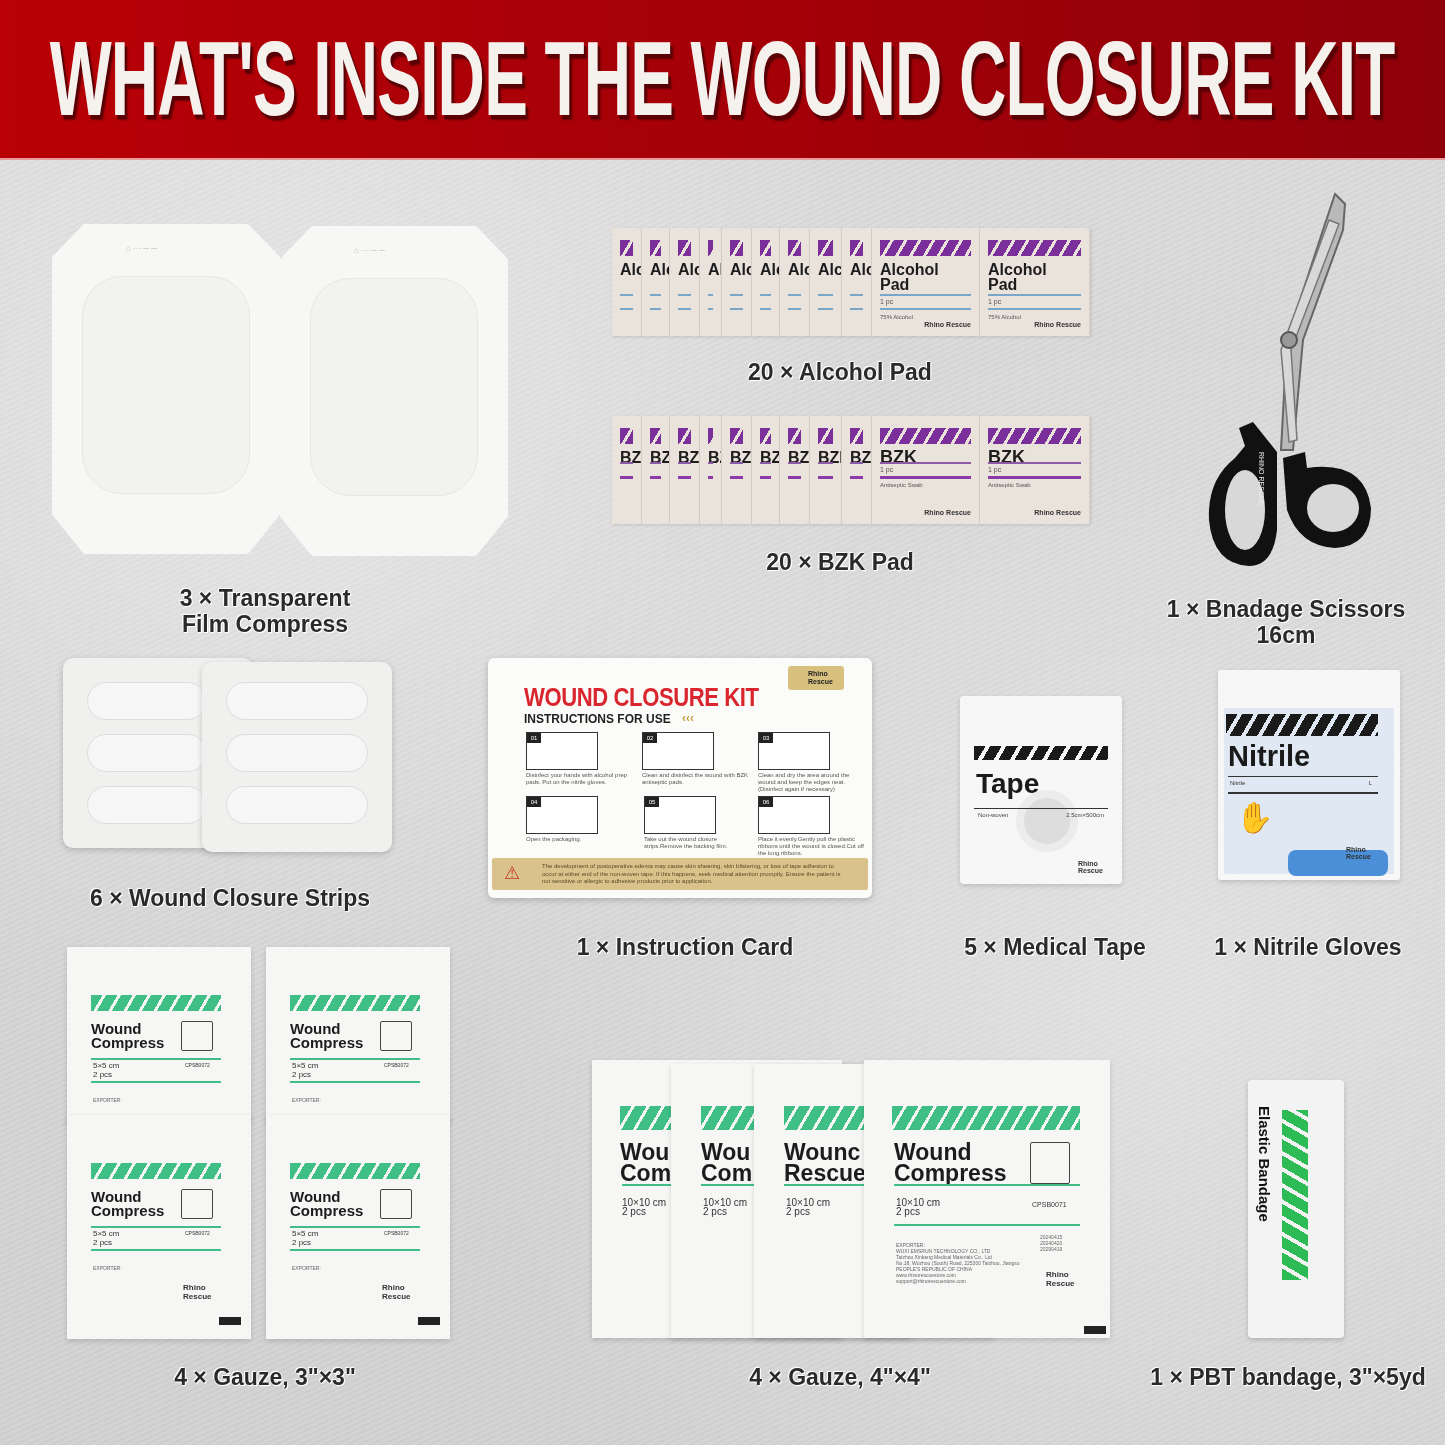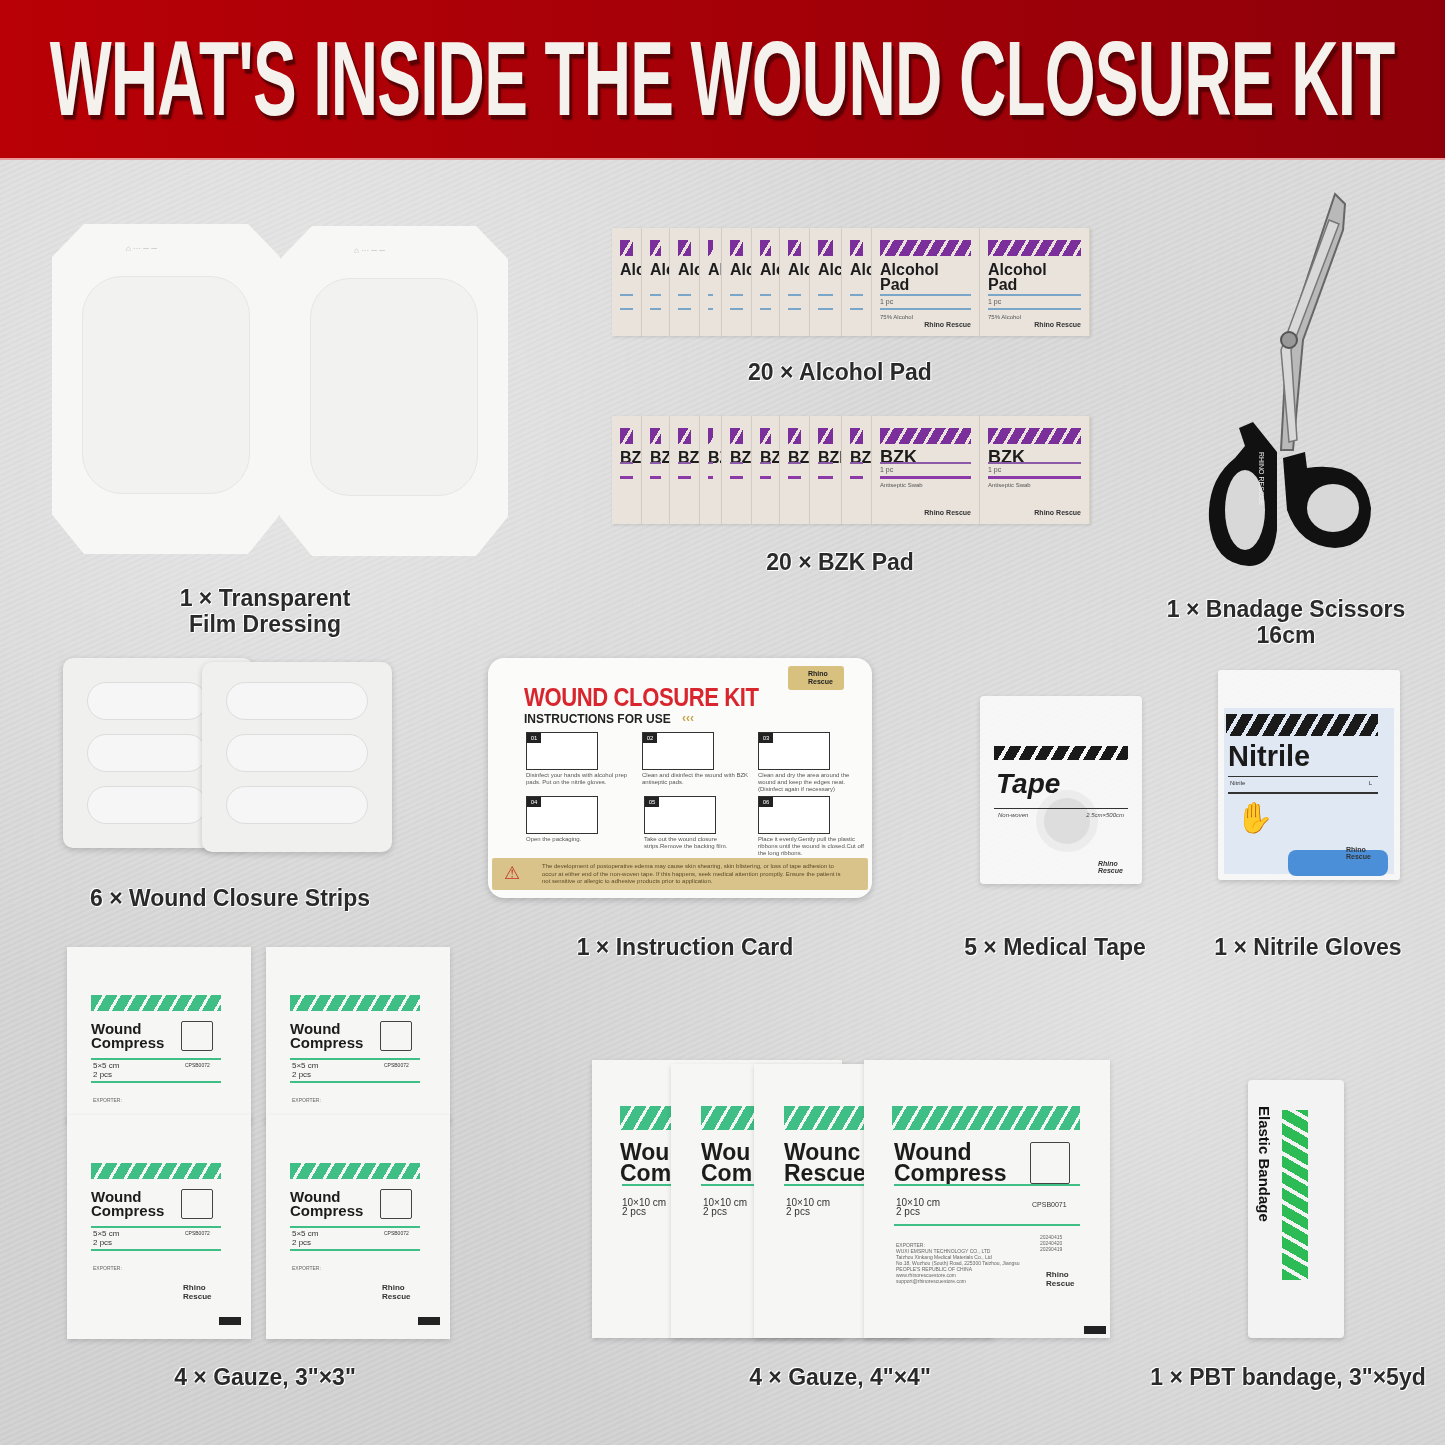--- a/index.html
+++ b/index.html
@@ -69,21 +69,21 @@
   .strip-card {
     position: absolute; width: 190px; height: 190px; background: #f0f0ef; border-radius: 10px;
     box-shadow: 0 2px 6px rgba(0,0,0,0.18);
   }
   .strip-card .s {
     position: absolute; height: 38px; border: 1px solid #ddd; background: #f6f6f6; border-radius: 20px;
   }
   
   .card {
     position: absolute; left: 488px; top: 658px; width: 384px; height: 240px; background: #fbfbf9;
-    border-radius: 16px; box-shadow: 0 2px 6px rgba(0,0,0,0.2);
+    border-radius: 6px; box-shadow: 0 2px 6px rgba(0,0,0,0.2);
   }
   .card .title { position: absolute; left: 36px; top: 24px; font-weight: 700; font-size: 26px; color: #d9262e; letter-spacing: -0.5px; transform: scaleX(0.85); transform-origin: left; white-space: nowrap; }
   .card .sub { position: absolute; left: 36px; top: 54px; font-weight: 700; font-size: 12px; color: #222; white-space: nowrap; }
   .card .chev { position: absolute; left: 194px; top: 53px; font-size: 12px; color: #c8a24a; font-weight: 700; }
   .card .logo { position: absolute; right: 28px; top: 8px; width: 56px; height: 24px; background: #d8c07e; border-radius: 3px; font-size: 7px; font-weight: 700; color: #222; padding: 4px 4px 0 20px; line-height: 8px; }
   .step { position: absolute; width: 110px; }
   .step .box { width: 72px; height: 38px; border: 1.5px solid #333; background: #fff; position: relative; }
   .step .num { position: absolute; left: 0; top: 0; width: 14px; height: 10px; background: #222; color: #fff; font-size: 6px; text-align: center; line-height: 10px; }
   .step .txt { font-size: 6px; color: #555; line-height: 7px; margin-top: 2px; }
   .card .warn { position: absolute; left: 4px; right: 4px; bottom: 8px; height: 32px; background: #d9c38a; border-radius: 2px; }
@@ -118,22 +118,22 @@
 
 <div class="film" style="left:52px; top:224px;">
   <div class="mark">⌂ ··· ─ ─</div>
   <div class="win"></div>
 </div>
 <div class="film" style="left:280px; top:226px;">
   <div class="mark">⌂ ··· ─ ─</div>
   <div class="win"></div>
 </div>
 <div class="label" style="left:150px; top:585px; width:230px;">
-  <div>1 × Transparent</div>
-  <div>Film Dressing</div>
+  <div>3 × Transparent</div>
+  <div>Film Compress</div>
 </div>
 
 <div class="pad-row" style="left:612px; top:228px;">
   <div class="pad" style="width:30px;">
       <div class="stripes"></div>
       <div class="name">Alcohol</div>
       <div class="l1"></div>
       <div class="l2"></div>
     </div>
   <div class="pad" style="width:28px;">
@@ -355,21 +355,21 @@
       </div>
     <div class="txt">Place it evenly.Gently pull the plastic ribbons until the wound is closed.Cut off the long ribbons.</div>
   </div>
   <div class="warn">
     <div class="tri">⚠</div>
     <div class="wt">The development of postoperative edema may cause skin shearing, skin blistering, or loss of tape adhesion to occur at either end of the non-woven tape. If this happens, seek medical attention promptly. Ensure the patient is not sensitive or allergic to adhesive products prior to application.</div>
   </div>
 </div>
 <div class="label" style="left:530px; top:934px; width:310px;">1 × Instruction Card</div>
 
-<div class="bag" style="left:980px; top:696px; width:162px; height:188px; border-radius:4px;font-style:italic;">
+<div class="bag" style="left:960px; top:696px; width:162px; height:188px; border-radius:4px;">
   <div class="zig" style="left:14px; top:50px; width:134px;"></div>
   <div style="position:absolute; left:16px; top:72px; font-weight:700; font-size:28px; color:#1a1a1a;">Tape</div>
   <div style="position:absolute; left:56px; top:94px; width:62px; height:62px; border-radius:50%; border:8px solid #ececec; background:#ddd;"></div>
   <div style="position:absolute; left:14px; top:112px; width:134px; height:1px; background:#333;"></div>
   <div style="position:absolute; left:18px; top:116px; font-size:6px; color:#444;">Non-woven</div>
   <div style="position:absolute; right:18px; top:116px; font-size:6px; color:#444;">2.5cm×500cm</div>
   <div style="position:absolute; right:14px; bottom:10px; font-size:7px; font-weight:700; color:#333; width:30px; line-height:7px;">Rhino Rescue</div>
 </div>
 <div class="label" style="left:940px; top:934px; width:230px;">5 × Medical Tape</div>
 

